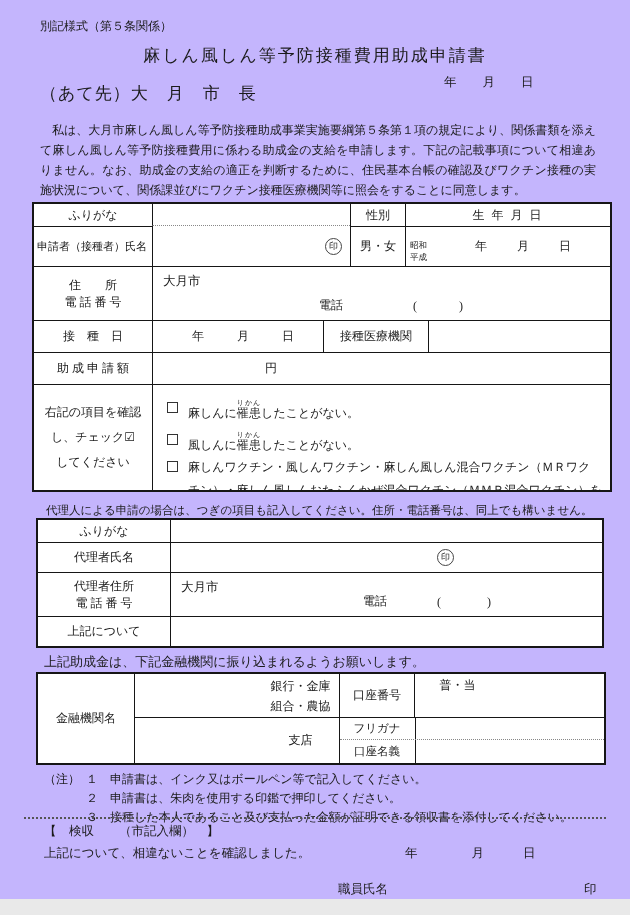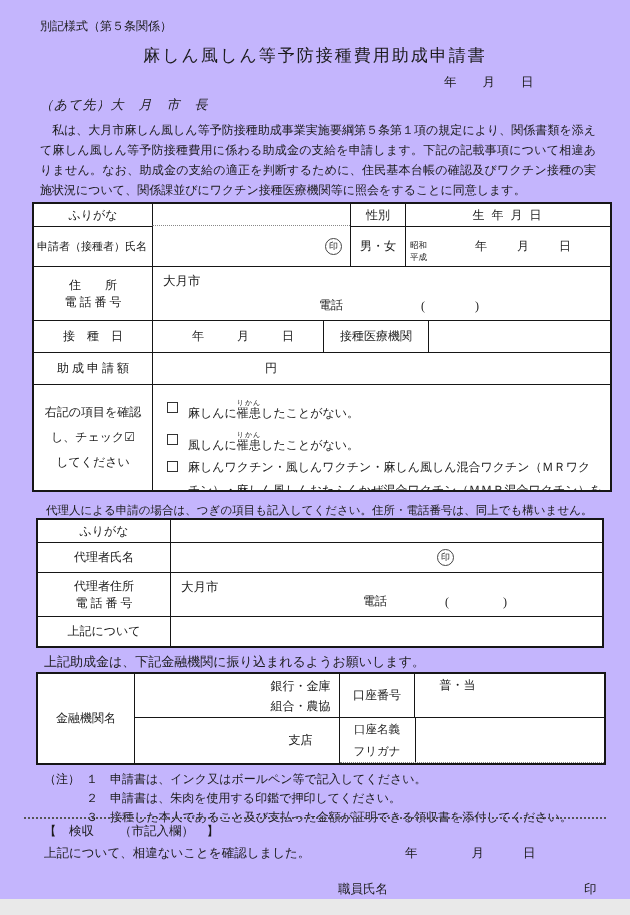--- a/index.html
+++ b/index.html
@@ -5,21 +5,21 @@
   * { margin:0; padding:0; box-sizing:border-box; }
   html,body { background:#e9e9e9; }
   body { font-family:"Liberation Serif","DejaVu Serif",serif; color:#1b1b1b; }
   .page { position:relative; width:630px; height:899px; background:#c4b5fd; margin:0 auto;
           font-size:12px; overflow:hidden; }
   .abs { position:absolute; }
 
   .form-code { left:40px; top:18px; font-size:12px; }
   .form-title { left:0; top:44px; width:630px; text-align:center; font-size:17px; letter-spacing:2px; }
   .top-date { left:444px; top:74px; display:flex; gap:26px; font-size:12.5px; }
-  .addressee { left:40px; top:96px; font-size:13px; letter-spacing:1px;font-style:italic; }
+  .addressee { left:40px; top:82px; font-size:17px; letter-spacing:1px; }
   .intro { left:40px; top:120px; width:556px; font-size:12px; line-height:20px;
            text-align:justify; text-indent:1em; }
 
   
   .tbl { position:absolute; border:2px solid #161616; background:#fff; }
   .trow { display:flex; }
   .tc { border-left:1px solid #161616; border-top:1px solid #161616;
         display:flex; align-items:center; position:relative; overflow:hidden; }
   .nbl { border-left:none !important; }
   .nbt { border-top:none !important; }
@@ -37,21 +37,21 @@
   .spread { letter-spacing:2px; }
   .seal { width:17px; height:17px; border:1px solid #444; border-radius:50%;
           display:inline-flex; align-items:center; justify-content:center;
           font-size:9px; flex:none; }
   .seal-right { justify-content:flex-end; padding-right:8px; }
   .era { position:absolute; left:4px; font-size:8.5px; color:#222; }
   .era.showa { top:13px; } .era.heisei { bottom:2px; }
   .ymd { display:flex; gap:30px; padding-left:30px; width:100%; justify-content:center; }
   .two-line { flex-direction:column; justify-content:center; text-align:center; }
   .addr-city { position:absolute; top:6px; left:10px; font-size:12.5px; }
-  .tel-line { position:absolute; bottom:6px; display:flex; align-items:flex-end;gap:8px; }
+  .tel-line { position:absolute; bottom:6px; display:flex; align-items:flex-end; }
   .t1 .tel-line { left:166px; }
   .gap-a { margin-left:70px; } .gap-b { margin-left:42px; }
   .date-in { display:flex; gap:33px; padding-left:10px; width:100%; justify-content:center; }
   .yen { padding-left:112px; }
   .chk-label { flex-direction:column; justify-content:center; text-align:center; line-height:25px; }
   .chk-items { flex-direction:column; align-items:stretch; justify-content:flex-start;
                padding:7px 8px 0 12px; gap:2px; }
   .chk-item { display:flex; align-items:flex-start; line-height:23px; }
   .chk-item.r { line-height:17px; padding-top:7px; }
   .box { width:11px; height:11px; border:1.2px solid #333; flex:none; margin:5px 10px 0 2px; background:#fff; }
@@ -276,32 +276,32 @@
           </div>
         <div class="t3type">
           <span>普・当</span>
         </div>
       </div>
       <div class="t3r2">
         <div class="t3branch">
           <span>支店</span>
         </div>
         <div class="t3r2right">
+          <div class="t3sub a">
+            <div class="sl">
+                <span>フリガナ</span>
+              </div>
+            <div class="sv"></div>
+          </div>
           <div class="t3sub b">
             <div class="sl">
                 <span>口座名義</span>
               </div>
             <div class="sv"></div>
           </div>
-          <div class="t3sub a">
-            <div class="sl">
-                <span>フリガナ</span>
-              </div>
-            <div class="sv"></div>
-          </div>
         </div>
       </div>
     </div>
   </div>
 
   <div class="abs notes">
     <div class="note-row">
       <span class="note-prefix">（注）</span>
       <span class="note-num">１</span>
       <span>申請書は、インク又はボールペン等で記入してください。</span>

